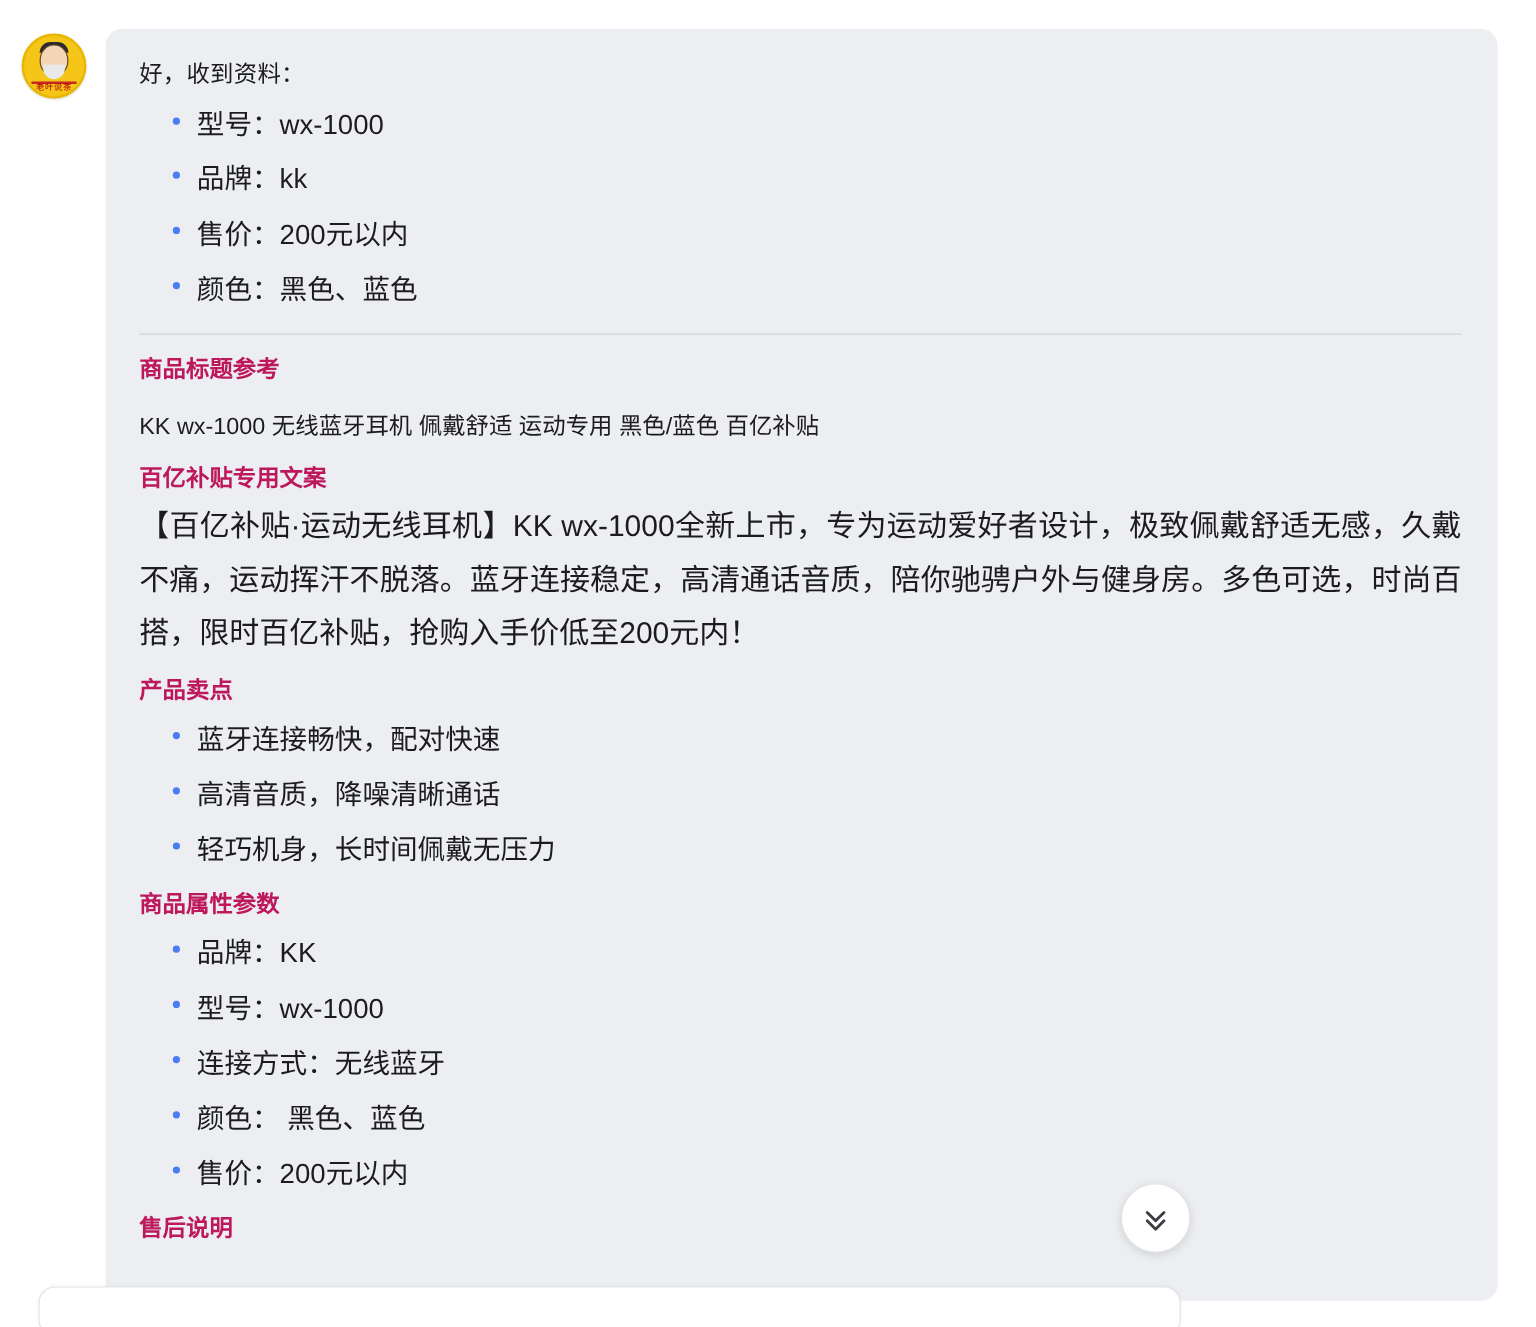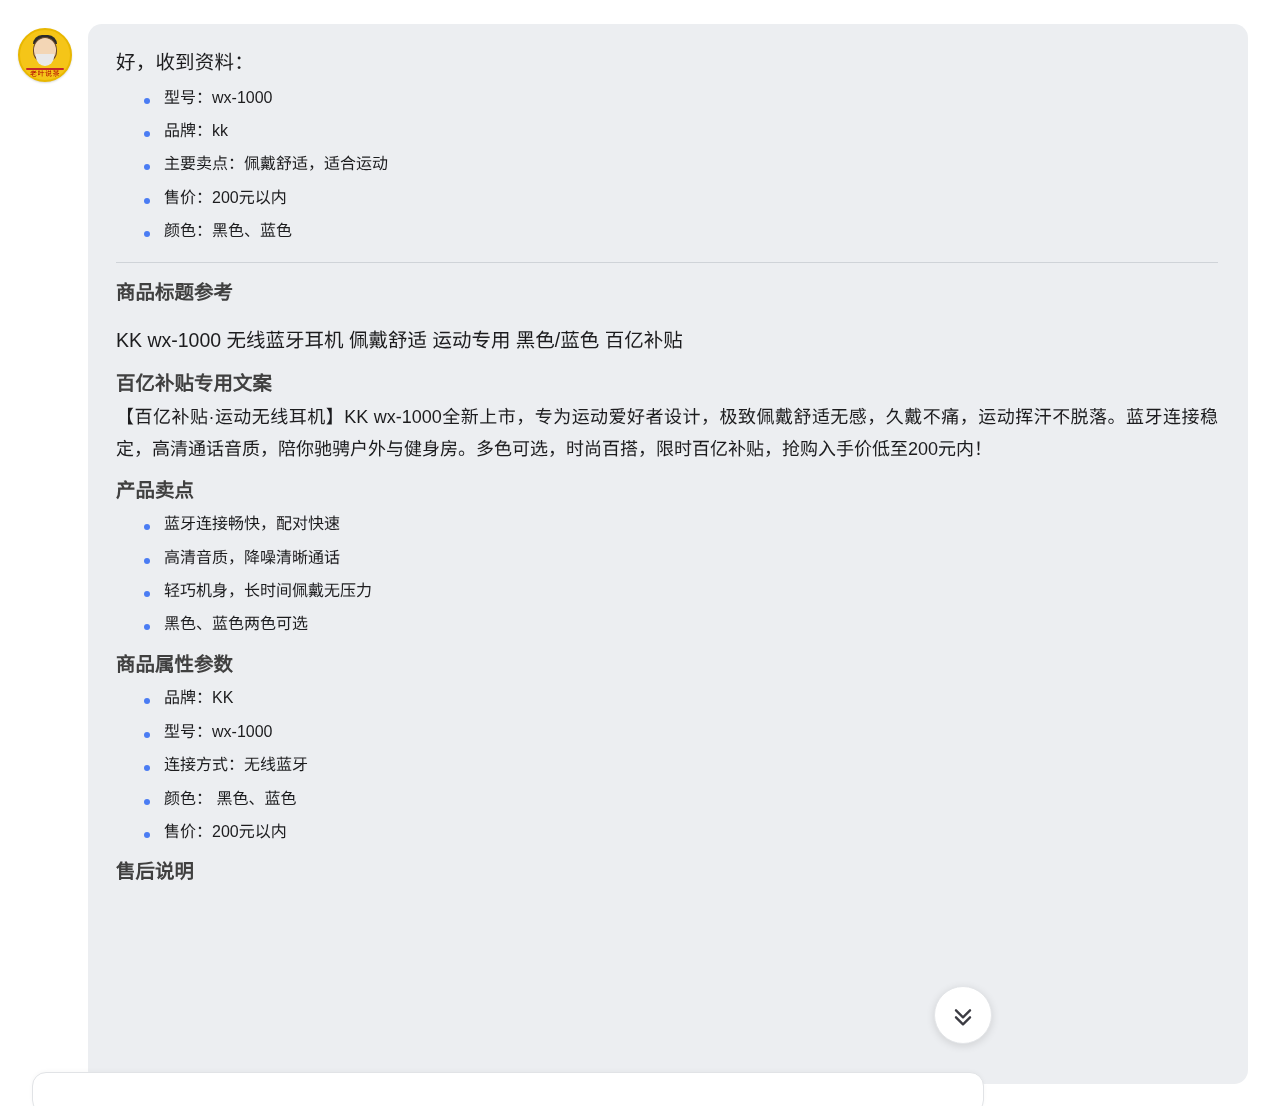--- a/index.html
+++ b/index.html
@@ -108,21 +108,21 @@
 
   ul.bullets {
     list-style: none;
     margin: 4px 0 6px 0;
     padding: 0 0 0 26px;
   }
   ul.bullets li {
     position: relative;
     padding-left: 22px;
     margin: 0 0 5px 0;
-    font-size: 16px;
+    font-size: 23px;
     line-height: 1.78;
   }
   ul.bullets li::before {
     content: "";
     position: absolute;
     left: 2px;
     top: 14px;
     width: 6px;
     height: 6px;
     border-radius: 50%;
@@ -133,33 +133,33 @@
     height: 1px;
     background: #cfd3d8;
     margin: 16px 0 14px 0;
     border: 0;
   }
 
   h3.sec {
     margin: 10px 0 2px 0;
     font-size: 19.5px;
     font-weight: bold;
-    color: #404040;
+    color: #be185d;
     line-height: 1.6;
   }
   h3.sec:first-of-type { margin-top: 0; }
 
   .body-text {
     margin: 16px 0 4px 0;
     font-size: 19.5px;
     line-height: 1.72;
   }
   .copy-block {
     margin: 2px 0 6px 0;
-    font-size: 18px;
+    font-size: 25px;
     line-height: 1.78;
     text-align: justify;
   }
 
   
   .fab {
     position: absolute;
     right: 24px;
     bottom: 62px;
     width: 56px;
@@ -201,40 +201,38 @@
     <div class="badge">老叶说茶</div>
   </div>
 
   <div class="bubble">
 
     <p class="para">好，收到资料：</p>
 
     <ul class="bullets">
       <li>型号：wx-1000</li>
       <li>品牌：kk</li>
-      <li>主要卖点：佩戴舒适，适合运动</li>
       <li>售价：200元以内</li>
       <li>颜色：黑色、蓝色</li>
     </ul>
 
 
     <hr class="divider">
 
     <h3 class="sec">商品标题参考</h3>
     <p class="body-text">KK wx-1000 无线蓝牙耳机 佩戴舒适 运动专用 黑色/蓝色 百亿补贴</p>
 
     <h3 class="sec">百亿补贴专用文案</h3>
     <p class="copy-block">【百亿补贴·运动无线耳机】KK wx-1000全新上市，专为运动爱好者设计，极致佩戴舒适无感，久戴不痛，运动挥汗不脱落。蓝牙连接稳定，高清通话音质，陪你驰骋户外与健身房。多色可选，时尚百搭，限时百亿补贴，抢购入手价低至200元内！</p>
 
     <h3 class="sec">产品卖点</h3>
     <ul class="bullets">
       <li>蓝牙连接畅快，配对快速</li>
       <li>高清音质，降噪清晰通话</li>
       <li>轻巧机身，长时间佩戴无压力</li>
-      <li>黑色、蓝色两色可选</li>
     </ul>
 
     <h3 class="sec">商品属性参数</h3>
     <ul class="bullets">
       <li>品牌：KK</li>
       <li>型号：wx-1000</li>
       <li>连接方式：无线蓝牙</li>
       <li>颜色： 黑色、蓝色</li>
       <li>售价：200元以内</li>
     </ul>

